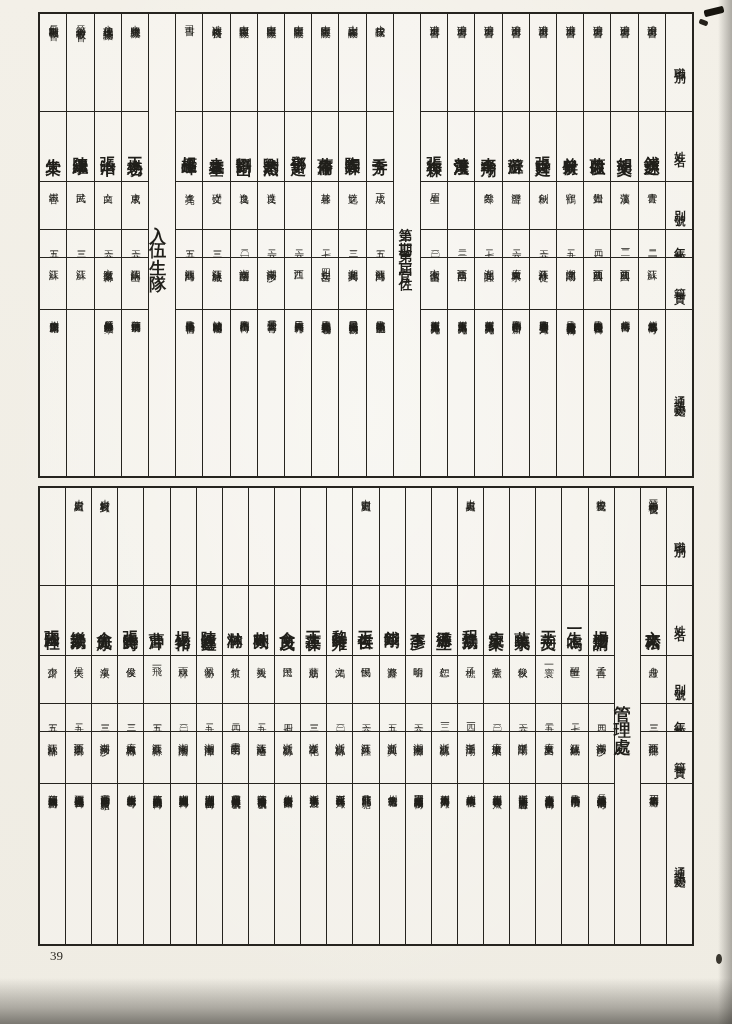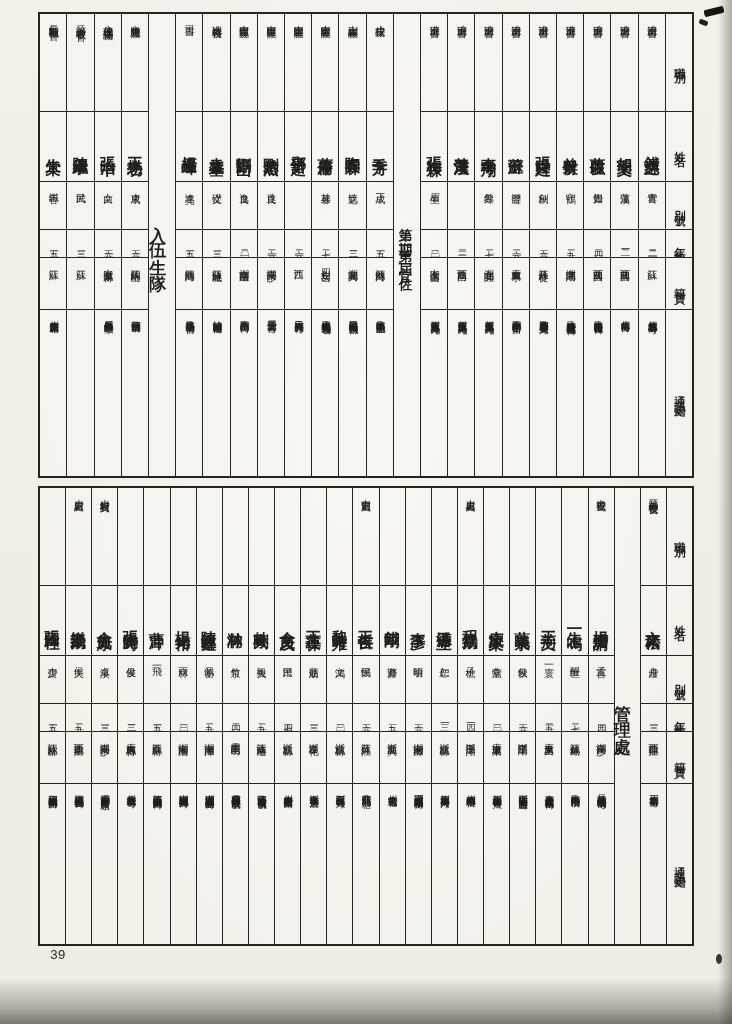--- a/index.html
+++ b/index.html
@@ -44,21 +44,21 @@
   .hcell{text-align:center;font-size:11.5px;letter-spacing:5px;font-weight:700;padding-right:6px;}
   .divider-col{justify-content:center;}
   .divider-label{
     height:100%;width:100%;writing-mode:vertical-rl;text-orientation:upright;
     text-align:center;font-size:13.5px;font-weight:700;letter-spacing:7px;
     padding-right:5px;box-sizing:border-box;
   }
   .divider-label.big{font-size:17px;letter-spacing:16px;}
   .page-number{
     position:absolute;left:50px;top:948px;font-size:13px;color:#2a2822;
-    font-family:Liberation Mono, monospace;
+    font-family:Liberation Serif, serif;
   }
   
   .bottom-band{
     position:absolute;left:0;bottom:0;width:732px;height:46px;
     background:linear-gradient(rgba(0,0,0,0), rgba(90,87,80,.45) 65%, rgba(60,58,52,.65));
     pointer-events:none;
   }
   .right-edge{
     position:absolute;right:0;top:0;width:14px;height:1024px;
     background:linear-gradient(to right, rgba(0,0,0,0), rgba(40,38,34,.35));

